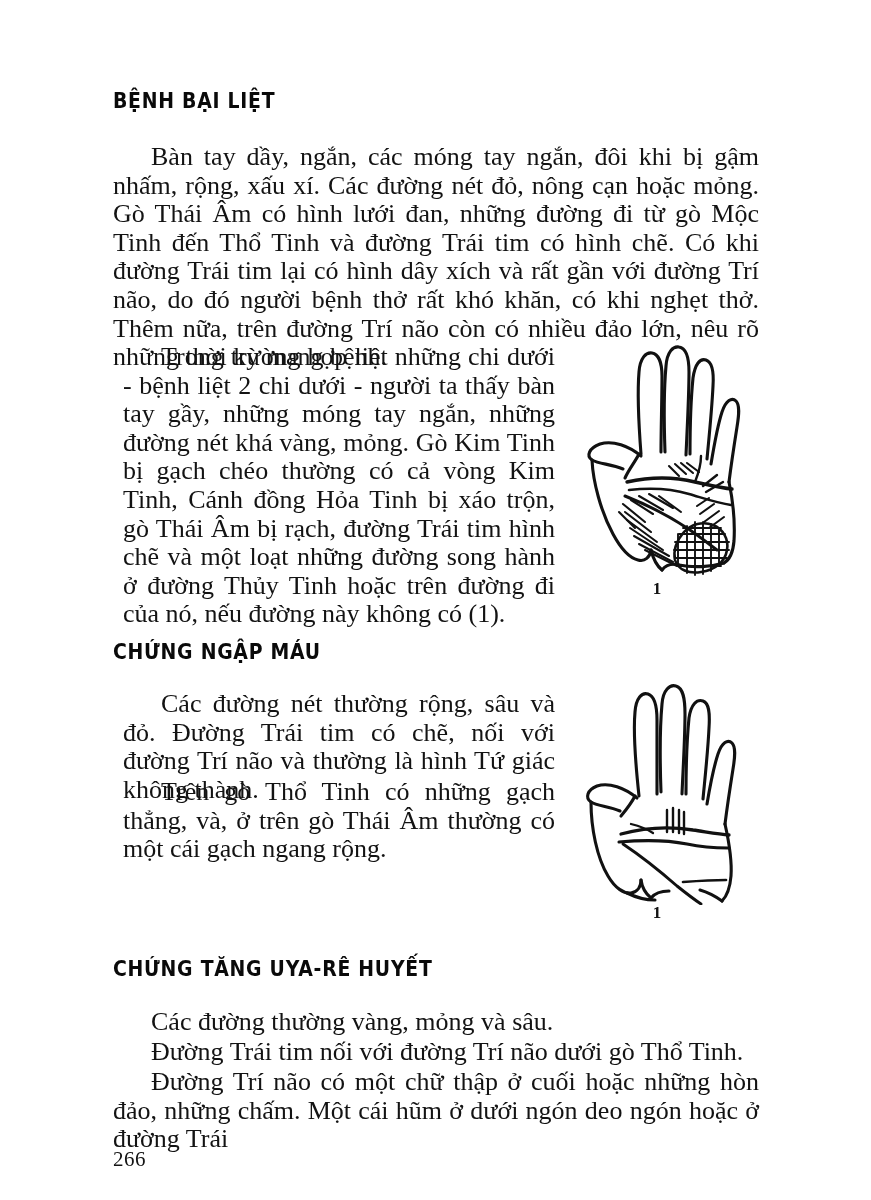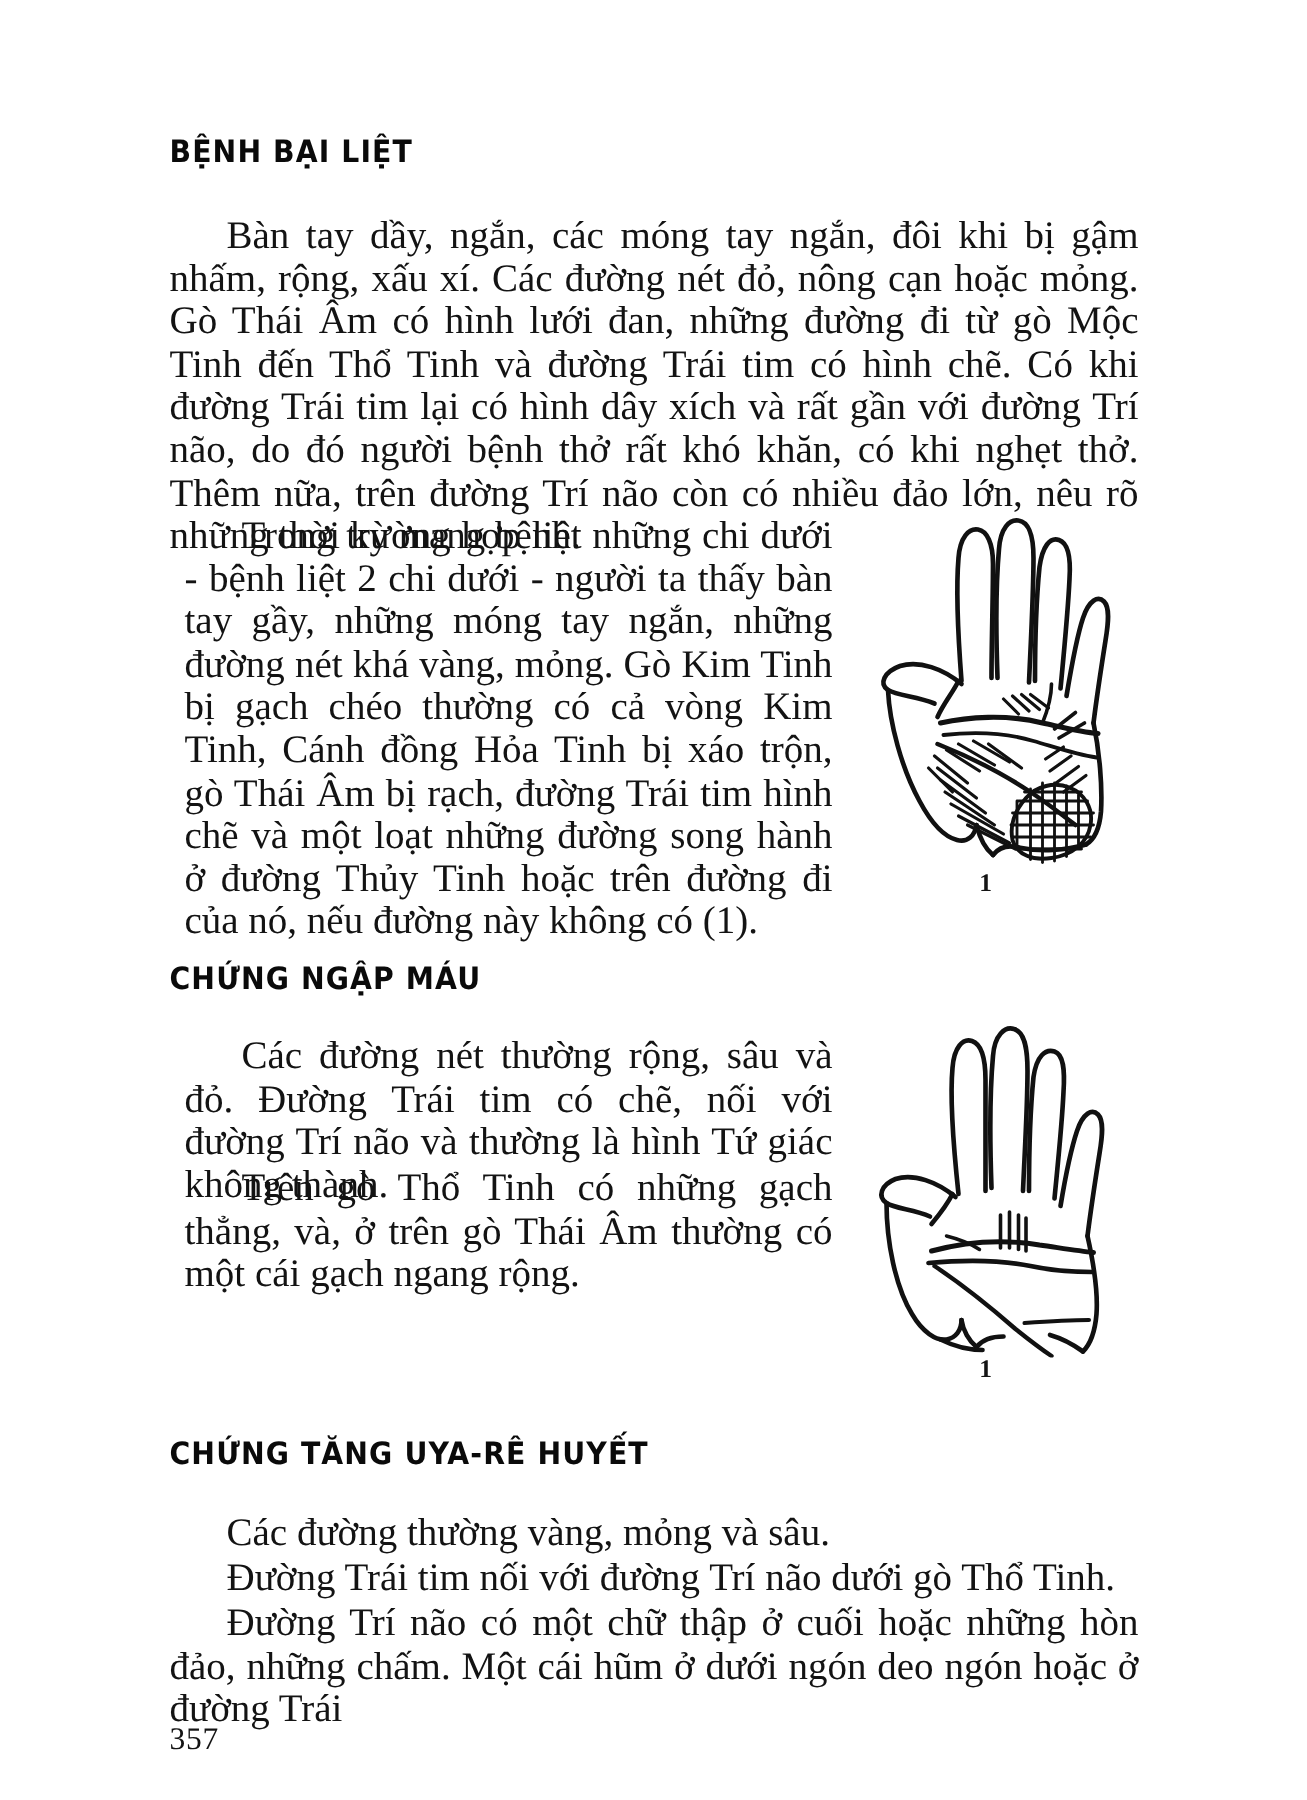--- a/index.html
+++ b/index.html
@@ -226,15 +226,15 @@
   </div>
 
   <div class="section-heading" style="left:113px; top:957px;">CHỨNG TĂNG UYA-RÊ HUYẾT</div>
 
   <div class="para indent w-full" style="top:1008px;">Các đường thường vàng, mỏng và sâu.</div>
 
   <div class="para indent w-full" style="top:1038px;">Đường Trái tim nối với đường Trí não dưới gò Thổ Tinh.</div>
 
   <div class="para indent w-full" style="top:1068px;">Đường Trí não có một chữ thập ở cuối hoặc những hòn đảo, những chấm. Một cái hũm ở dưới ngón deo ngón hoặc ở đường Trái</div>
 
-  <div class="page-number">357</div>
+  <div class="page-number">266</div>
 
 </div>
 
 </body></html>

